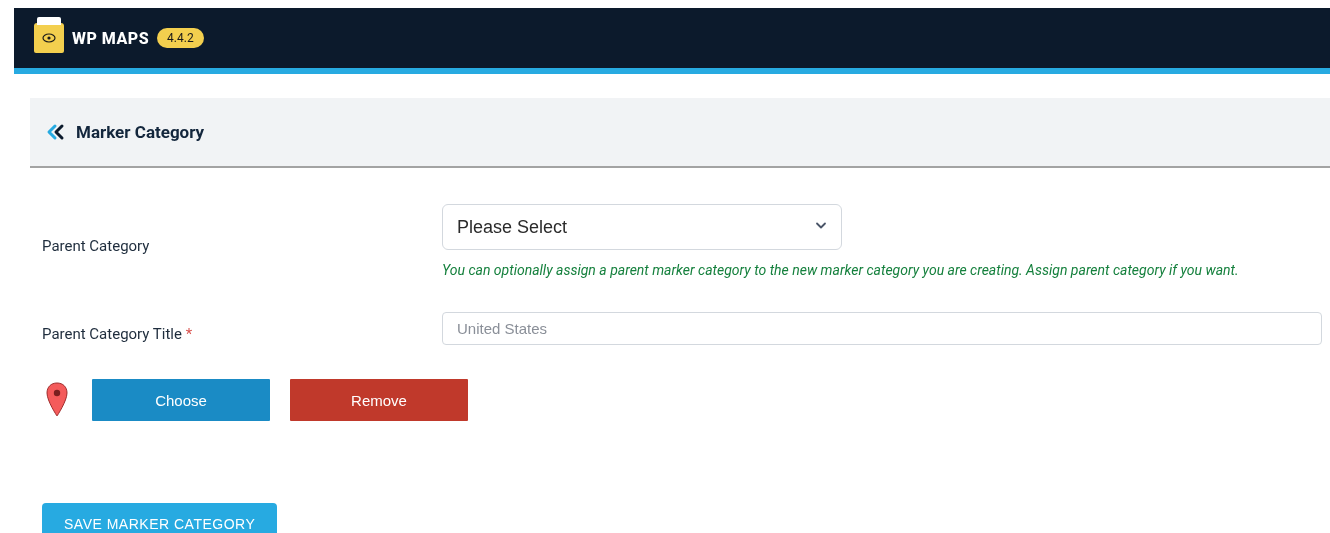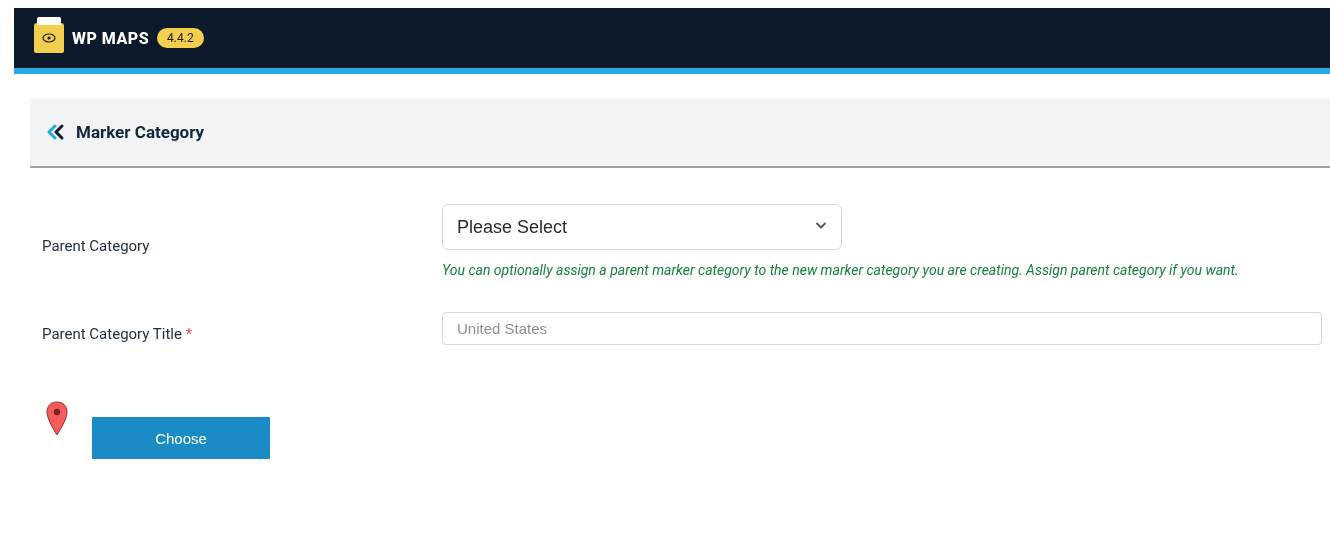--- a/index.html
+++ b/index.html
@@ -148,21 +148,21 @@
   }
   .btn {
     height: 42px;
     min-width: 178px;
     border: none;
     color: #ffffff;
     font-size: 15px;
     cursor: pointer;
     border-radius: 1px;
   }
-  .btn-blue { background: #1a8bc5; margin-top: 38px; }
+  .btn-blue { background: #1a8bc5; }
   .btn-red { background: #c0392b; }
   .save-btn {
     margin-top: 48px;
     background: #27aae1;
     color: #ffffff;
     border: none;
     height: 42px;
     padding: 0 22px;
     font-size: 14px;
     letter-spacing: 0.5px;
@@ -228,20 +228,21 @@
     <div class="form-row">
       <div class="form-field">
         <div class="icon-row">
           <span class="marker-preview">
             <svg width="22" height="36" viewBox="0 0 22 36">
               <path d="M11 1 C5 1 1 5 1 11 C1 19 11 34 11 34 C11 34 21 19 21 11 C21 5 17 1 11 1 Z" fill="#f45b5b" stroke="#a02d2d" stroke-width="1"></path>
               <circle cx="11" cy="11" r="3.2" fill="#7a1f1f"></circle>
             </svg>
           </span>
           <button class="btn btn-blue">Choose</button>
+          <button class="btn btn-red">Remove</button>
         </div>
       </div>
     </div>
 
     <button class="save-btn">SAVE MARKER CATEGORY</button>
 
   </div>
 </div>
 
 </body></html>

